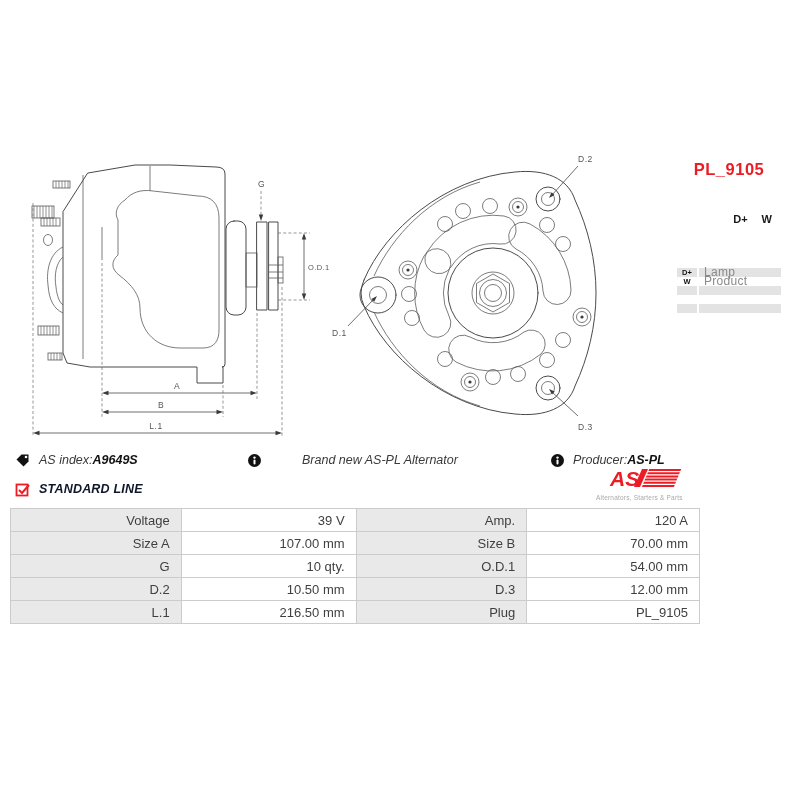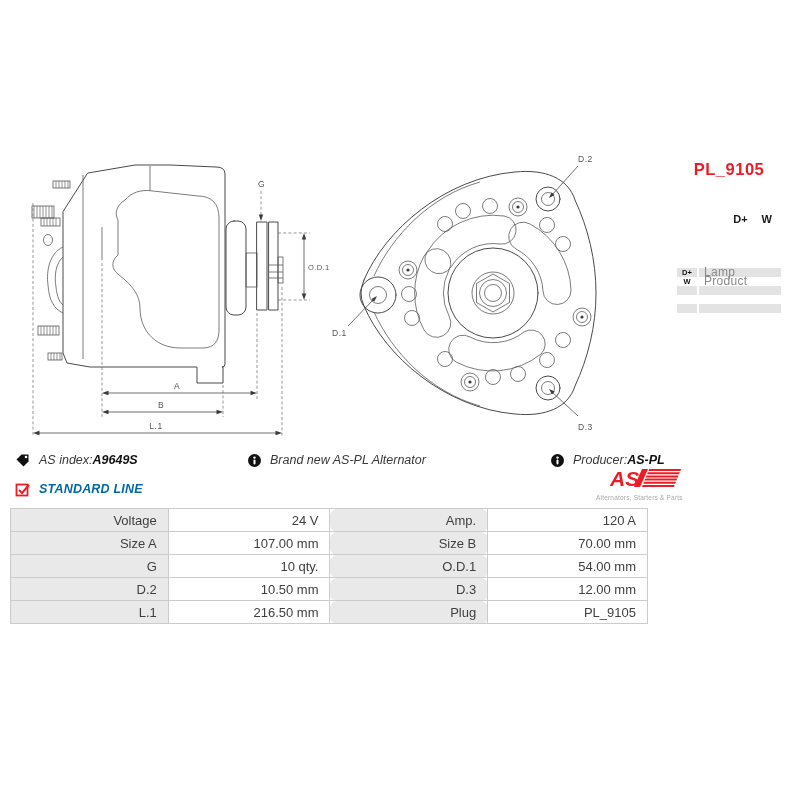--- a/index.html
+++ b/index.html
@@ -30,31 +30,31 @@
     text-align:center; line-height:9.5px; }
   .mini-val { width:82px; font-size:12px; color:#8a8a8a; padding-left:5px; line-height:9.5px;
     letter-spacing:0.3px; }
   .mini-row.grey .mini-key, .mini-row.grey .mini-val { background:#e3e3e3; }
 
   
   .info-item { position:absolute; display:flex; align-items:center; height:16px;
     font-size:12.5px; color:#3a3a3a; white-space:nowrap;font-style:italic; }
   .info-item .icon { margin-right:9px; display:flex; align-items:center; }
   .info-item b { color:#111; }
-  .standard { color:#0369a1; font-weight:bold; letter-spacing:0.2px; }
+  .standard { color:#0f172a; font-weight:bold; letter-spacing:0.2px; }
   .logo-wrap { position:absolute; left:596px; top:467px; width:100px; text-align:left; }
   .logo-tagline { font-size:6.5px; color:#a9a9a9; letter-spacing:0.2px; margin-top:1px; }
 
   
-  .spec { position:absolute; left:10px; top:508px; width:638px; border-collapse:collapse; }
+  .spec { position:absolute; left:10px; top:508px; width:690px; border-collapse:collapse; }
   .spec td { border:1px solid #ccc; height:23px; font-size:13px; color:#3f3f3f;
     text-align:right; padding-right:11px; }
   .spec td.lab { background:#e9e9e9; }
   .spec td.c1 { width:158px; } .spec td.c2 { width:162px; }
-  .spec td.c3 { width:158px;border-radius:7px; } .spec td.c4 { width:160px; }
+  .spec td.c3 { width:158px; } .spec td.c4 { width:160px; }
 </style>
 </head>
 <body>
 
 <div class="page">
 
   <svg class="svg-abs" style="left:20px; top:145px;" width="310" height="300" viewBox="0 0 310 300">
 
     <path class="draw" d="M 68 28 L 115 20 L 150 20 L 196 22 Q 205 22 205 29 L 205 219 Q 205 222 202 222
                           L 203 222 L 203 238 L 177 238 L 177 222 L 70 222 L 47 218 L 43 208 L 43 67 Z"></path>
@@ -277,21 +277,21 @@
   <div class="info-item" style="left:15px; top:452px;">
     <span class="icon">
       <svg width="15" height="15" viewBox="0 0 15 15">
           <path d="M6.5 1.5 L1.5 6.5 L8.5 13.5 L13.5 8.5 L13.5 1.5 Z" fill="#111"></path>
           <circle cx="11" cy="4" r="1.3" fill="#fff"></circle>
         </svg>
     </span>
     <span>AS index:</span>
     <b>A9649S</b>
   </div>
-  <div class="info-item" style="left:248px; top:452px;">
+  <div class="info-item" style="left:248px; top:452px;gap:32px;">
     <span class="icon">
       <svg width="13" height="13" viewBox="0 0 13 13">
           <circle cx="6.5" cy="6.5" r="6.5" fill="#111"></circle>
           <circle cx="6.5" cy="3.6" r="1.2" fill="#fff"></circle>
           <rect x="5.5" y="5.6" width="2" height="5" rx="1" fill="#fff"></rect>
         </svg>
     </span>
     <span>Brand new AS-PL Alternator</span>
   </div>
   <div class="info-item" style="left:551px; top:452px;">
@@ -327,21 +327,21 @@
       </g>
       <polygon fill="#ed1c24" points="46,2 52,2 44,20 38,20"></polygon>
     </svg>
     <div class="logo-tagline">Alternators, Starters &amp; Parts</div>
   </div>
 
   <table class="spec">
     <tbody>
         <tr>
       <td class="lab c1">Voltage</td>
-      <td class="c2">24 V</td>
+      <td class="c2">39 V</td>
       <td class="lab c3">Amp.</td>
       <td class="c4">120 A</td>
     </tr>
     <tr>
       <td class="lab c1">Size A</td>
       <td class="c2">107.00 mm</td>
       <td class="lab c3">Size B</td>
       <td class="c4">70.00 mm</td>
     </tr>
     <tr>

